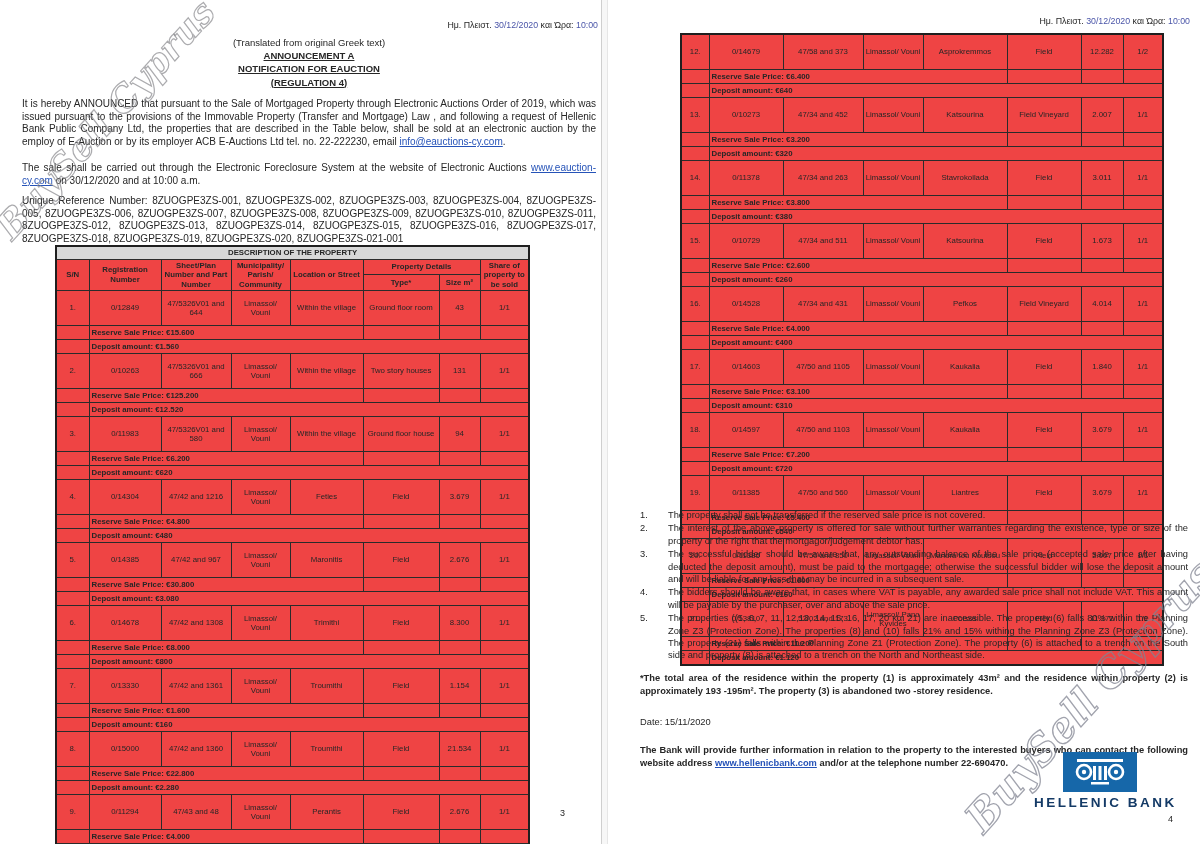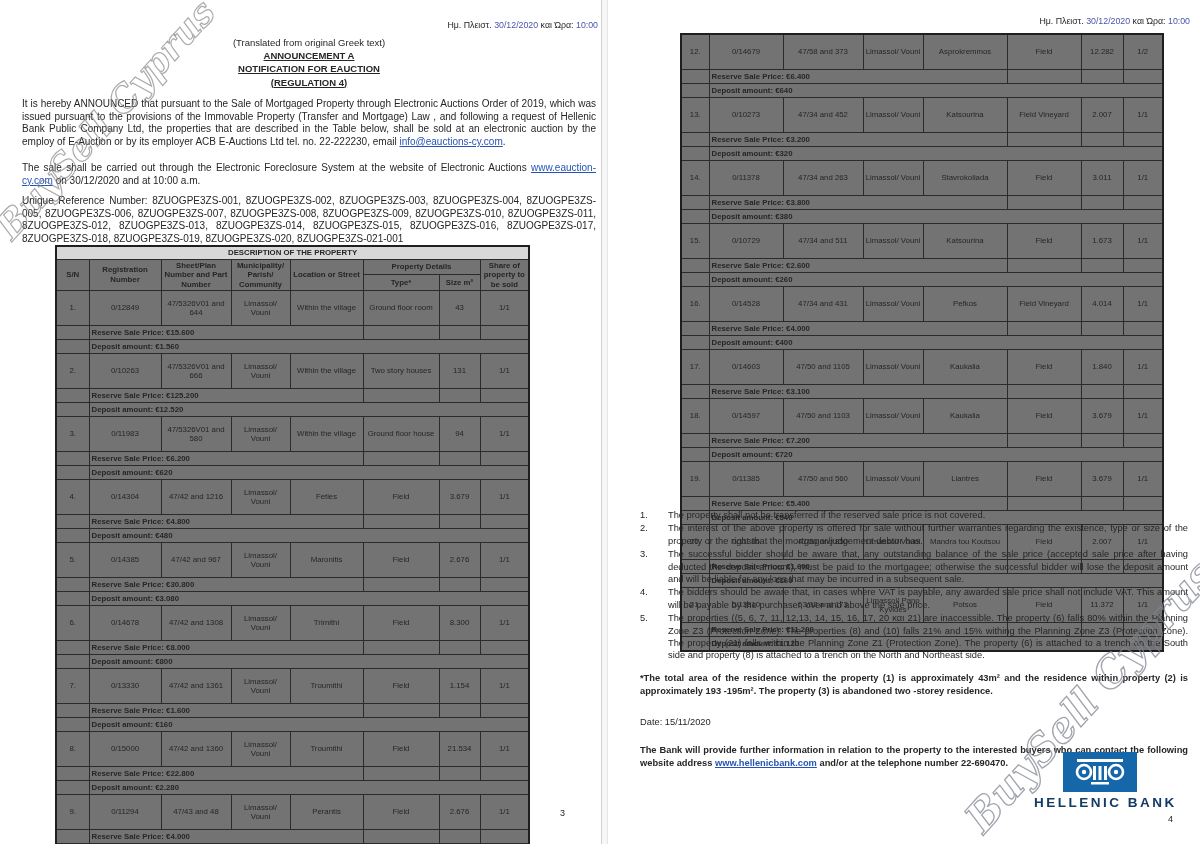--- a/index.html
+++ b/index.html
@@ -11,21 +11,21 @@
   .page-divider{position:absolute;left:601px;top:0;width:5px;height:844px;
                 border-left:1px solid #cfcfcf;border-right:1px solid #e6e6e6;background:#f7f7f7;}
   .abs{position:absolute;}
   .hdr-date{font-size:8.8px;color:#262626;white-space:nowrap;}
   .hdr-date .blue{color:#4a55a8;}
   .titleblock{left:0;right:0;text-align:center;font-size:9.5px;line-height:13.2px;}
   .titleblock .t{font-weight:bold;text-decoration:underline;}
   .p{font-size:10px;line-height:12.7px;text-align:justify;}
   a.doclink{color:#2653b8;text-decoration:underline;cursor:pointer;}
   
-  table.prop{border-collapse:collapse;table-layout:fixed;background:#737373;}
+  table.prop{border-collapse:collapse;table-layout:fixed;background:#ef4444;}
   table.prop,table.prop td,table.prop th{border:1px solid #2b2b2b;}
   table.prop{border:2px solid #1f1f1f;}
   table.prop th,table.prop td{font-size:7.8px;line-height:1.22;padding:1px 2px;overflow:hidden;}
   table.prop th{font-weight:bold;text-align:center;vertical-align:middle;}
   th.ttl{background:#d8d8d8;font-size:8.1px;padding:1px;}
   tr.r-main td{text-align:center;vertical-align:middle;height:32px;}
   tr.r-sub td{height:11px;}
   td.sub-txt{font-weight:bold;text-align:left;padding-left:3px;margin-left:23px;}
   
   .notes{font-size:9.3px;line-height:12.4px;}
@@ -436,20 +436,24 @@
             <td>1.840</td>
             <td>1/1</td>
           </tr>
           <tr class="r-sub">
             <td></td>
             <td colspan="4" class="sub-txt">Reserve Sale Price: €3.100</td>
             <td></td>
             <td></td>
             <td></td>
           </tr>
+          <tr class="r-sub">
+            <td></td>
+            <td colspan="7" class="sub-txt">Deposit amount: €310</td>
+          </tr>
           <tr class="r-main">
             <td>18.</td>
             <td>0/14597</td>
             <td>47/50 and 1103</td>
             <td>Limassol/ Vouni</td>
             <td>Kaukalia</td>
             <td>Field</td>
             <td>3.679</td>
             <td>1/1</td>
           </tr>

